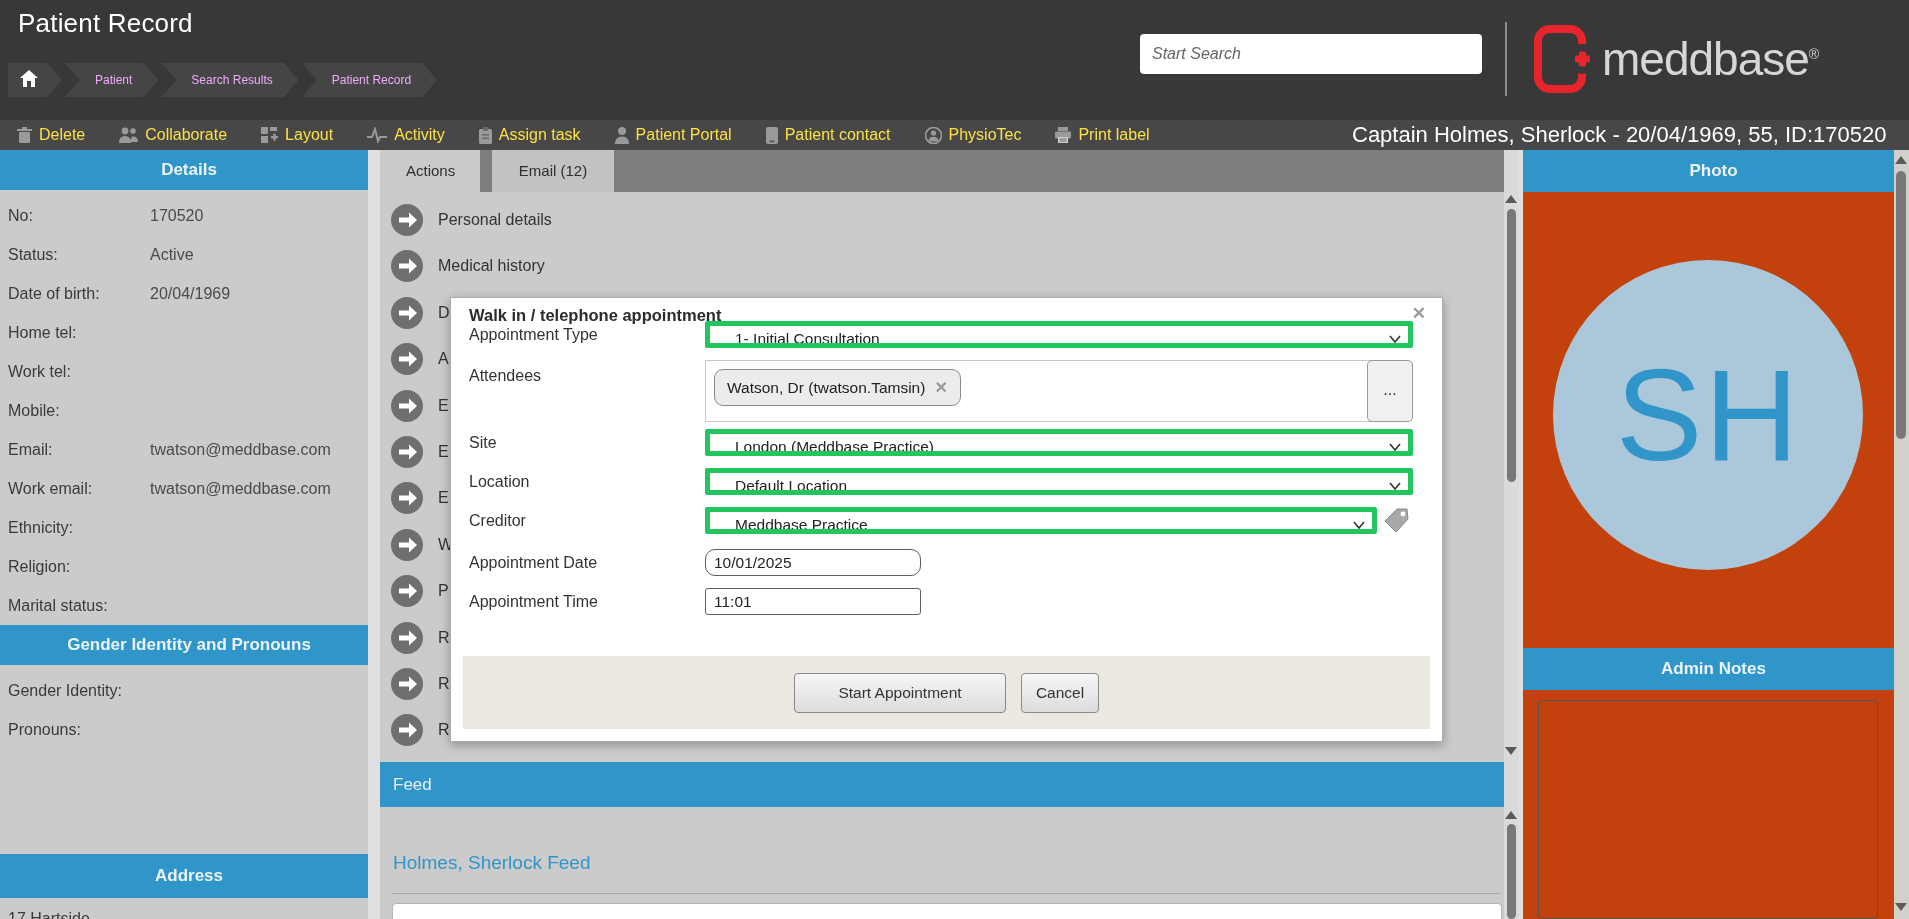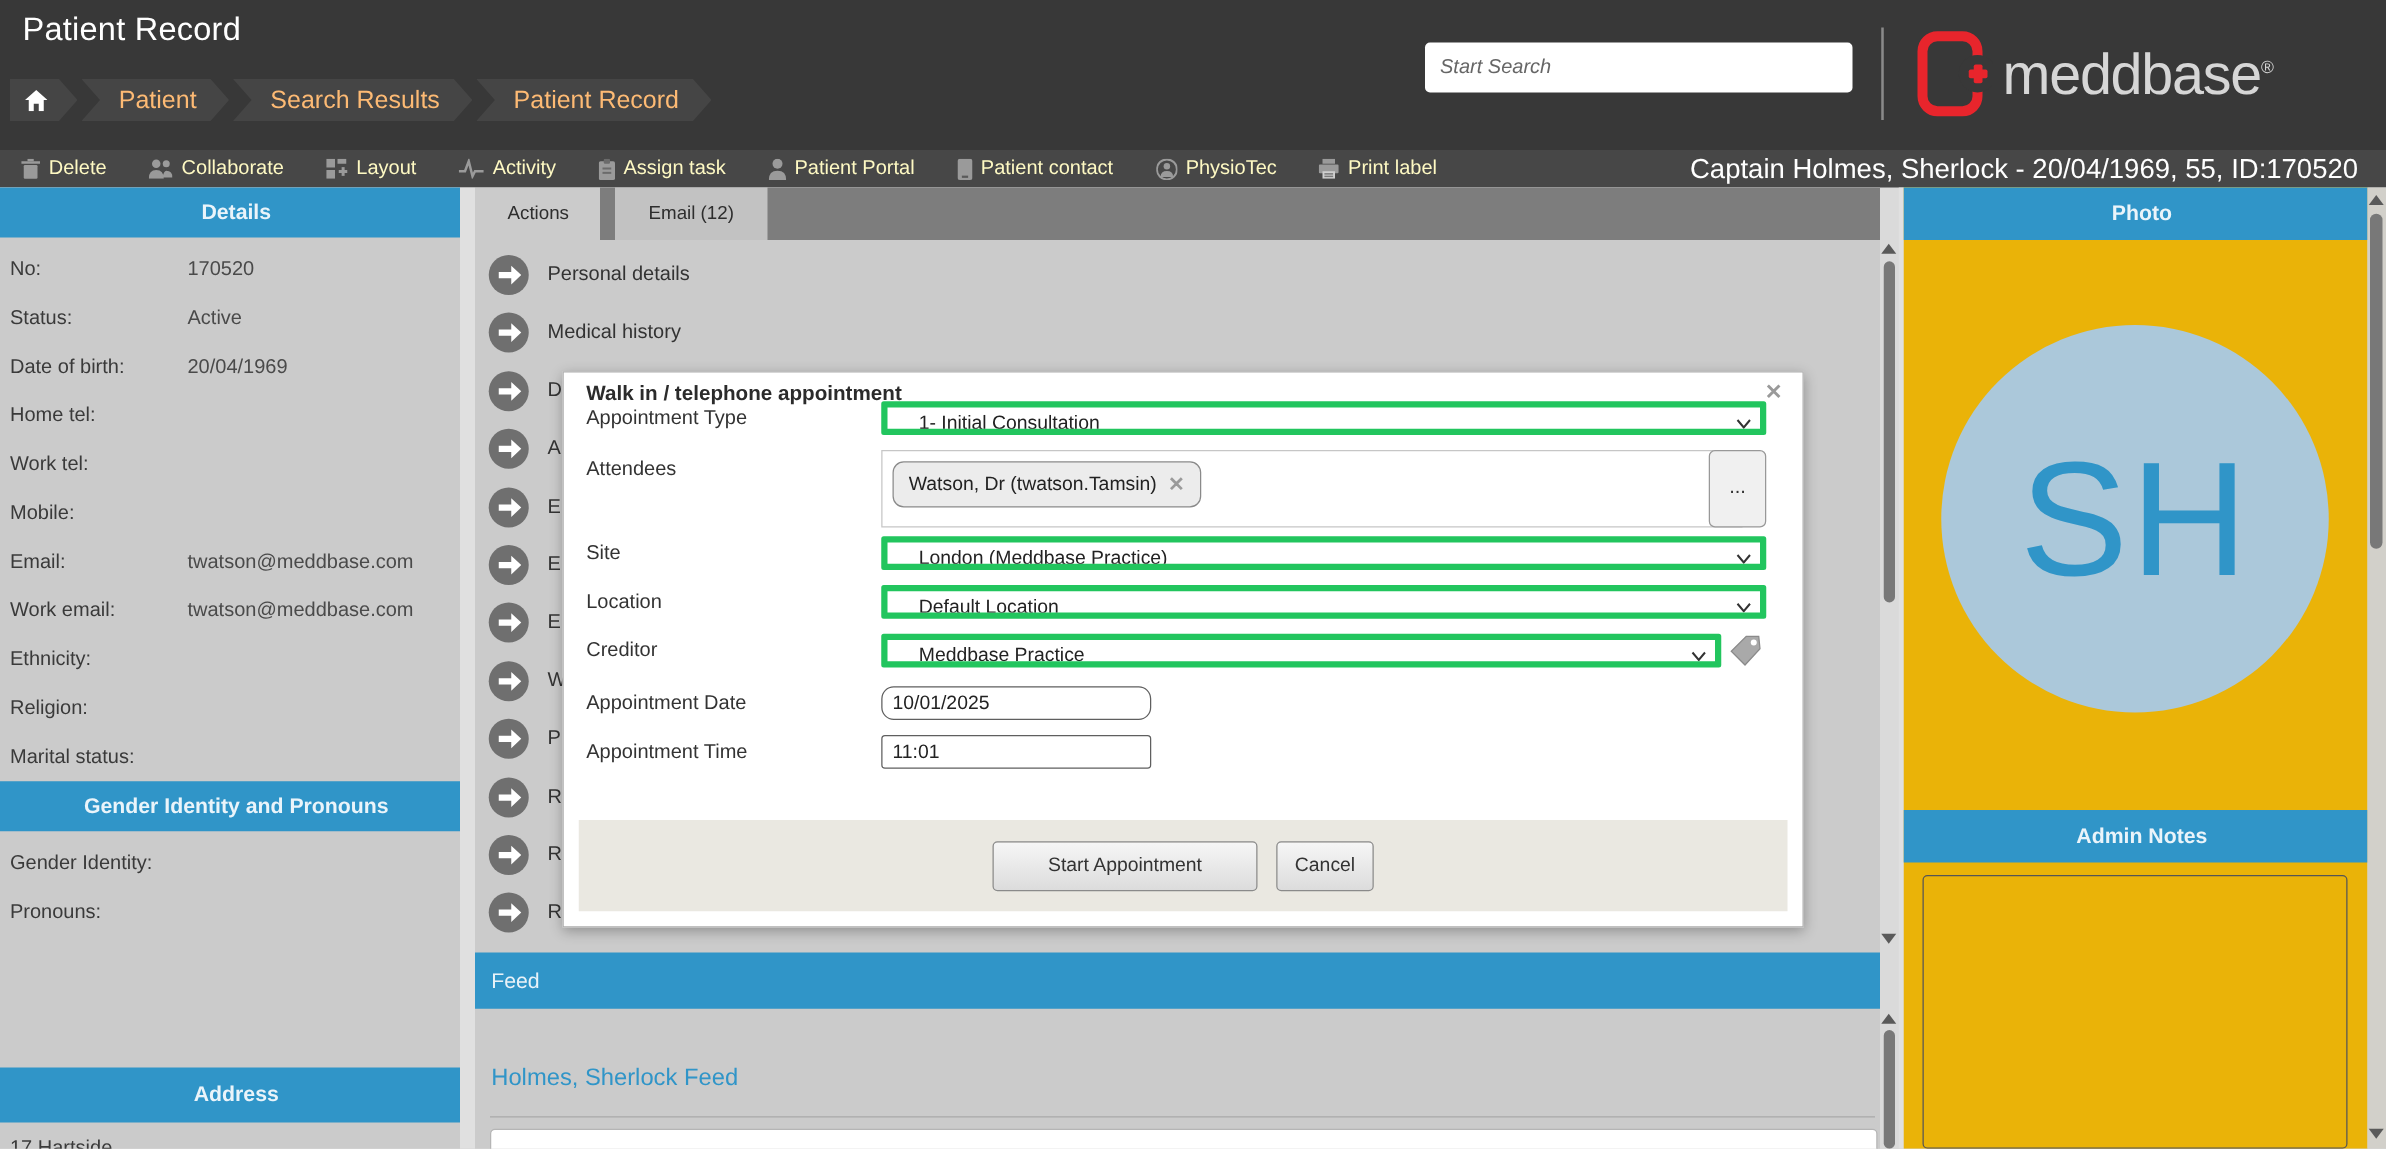--- a/index.html
+++ b/index.html
@@ -14,29 +14,29 @@
                   background:#ffffff; padding:0 12px; font-size:16px; color:#333; font-family:"Liberation Sans",sans-serif; }
   .search-input::placeholder { font-style:italic; color:#666; }
   .logo-divider { position:absolute; left:1505px; top:22px; width:2px; height:74px; background:#8a8a8a; }
   .logo { position:absolute; left:1532px; top:24px; display:flex; align-items:center; }
   .logo-mark { width:62px; height:70px; }
   .logo-text { font-size:46px; color:#d6d6d6; font-weight:400; letter-spacing:-1px; margin-left:8px; }
   .logo-reg { font-size:14px; color:#d6d6d6; vertical-align:super; }
 
   
   .breadcrumb { position:absolute; left:8px; top:63px; height:34px; display:flex; }
-  .crumb { position:relative; height:34px; line-height:34px; background:#454545; color:#fdba74; font-size:20px;
+  .crumb { position:relative; height:34px; line-height:34px; background:#454545; color:#f0abfc; font-size:12px;
            padding:0 26px 0 30px; margin-right:3px;
            clip-path:polygon(0 0, calc(100% - 15px) 0, 100% 50%, calc(100% - 15px) 100%, 0 100%, 15px 50%); }
   .crumb.first { clip-path:polygon(0 0, calc(100% - 15px) 0, 100% 50%, calc(100% - 15px) 100%, 0 100%); padding:0 24px 0 12px; }
   .crumb svg { vertical-align:-3px; }
 
   
   .toolbar { position:absolute; left:0; top:120px; width:1909px; height:30px; background:#474747; display:flex; align-items:center; }
-  .tool-item { display:flex; align-items:center; gap:7px; padding:0 17px; color:#fef9c3; font-size:16px; white-space:nowrap; cursor:default; }
+  .tool-item { display:flex; align-items:center; gap:7px; padding:0 17px; color:#fde047; font-size:16px; white-space:nowrap; cursor:default; }
   .tool-item svg { flex:0 0 auto; }
   .patient-summary { position:absolute; left:1352px; top:0; width:557px; height:30px; line-height:30px; overflow:hidden;
                      color:#ffffff; font-size:22px; white-space:nowrap; }
 
   
   .sidebar { position:absolute; left:0; top:150px; width:368px; height:769px; background:#cbcbcb; }
   .panel-header { background:#3095c8; color:#eaf4fa; font-size:17px; font-weight:600; padding-left:10px;
                   height:40px; line-height:40px;text-align:center; }
   .detail-rows { padding:6px 0 0 8px; }
   .detail-row { display:flex; height:39px; align-items:center; font-size:16px; color:#3a3a3a; }
@@ -92,21 +92,21 @@
               border-radius:5px; font-size:16px; color:#333; text-align:center; line-height:58px; cursor:pointer; }
   .tag-icon { position:absolute; left:933px; top:209px; }
   .modal-footer { position:absolute; left:12px; top:358px; width:967px; height:73px; background:#eae8e1;
                   display:flex; align-items:center; justify-content:center; gap:15px; }
   .m-btn { height:40px; background:linear-gradient(#f6f6f6,#dcdcdc); border:1px solid #8a8a8a; border-radius:4px;
            font-size:15.5px; color:#333; font-family:"Liberation Sans",sans-serif; cursor:pointer; }
   .btn-start { width:212px; }
   .btn-cancel { width:78px; }
 
   
-  .photo-panel { position:absolute; left:1523px; top:150px; width:371px; height:769px; background:#eab308; }
+  .photo-panel { position:absolute; left:1523px; top:150px; width:371px; height:769px; background:#c2410c; }
   .avatar { position:absolute; left:30px; top:110px; width:310px; height:310px; border-radius:50%; background:#abc8da;
             display:flex; align-items:center; justify-content:center; }
   .avatar-initials { font-size:130px; color:#3095c8; font-weight:300; letter-spacing:2px; }
   .admin-header { position:absolute; left:0; top:498px; width:371px; height:42px; }
   .admin-notes { position:absolute; left:15px; top:550px; width:340px; height:219px; background:transparent;
                  border:1px solid #555; border-radius:4px; resize:none; font-family:"Liberation Sans",sans-serif; }
 
   
   .page-scroll { position:absolute; left:1894px; top:150px; width:15px; height:769px; background:#d2d0ca; }
 </style>

